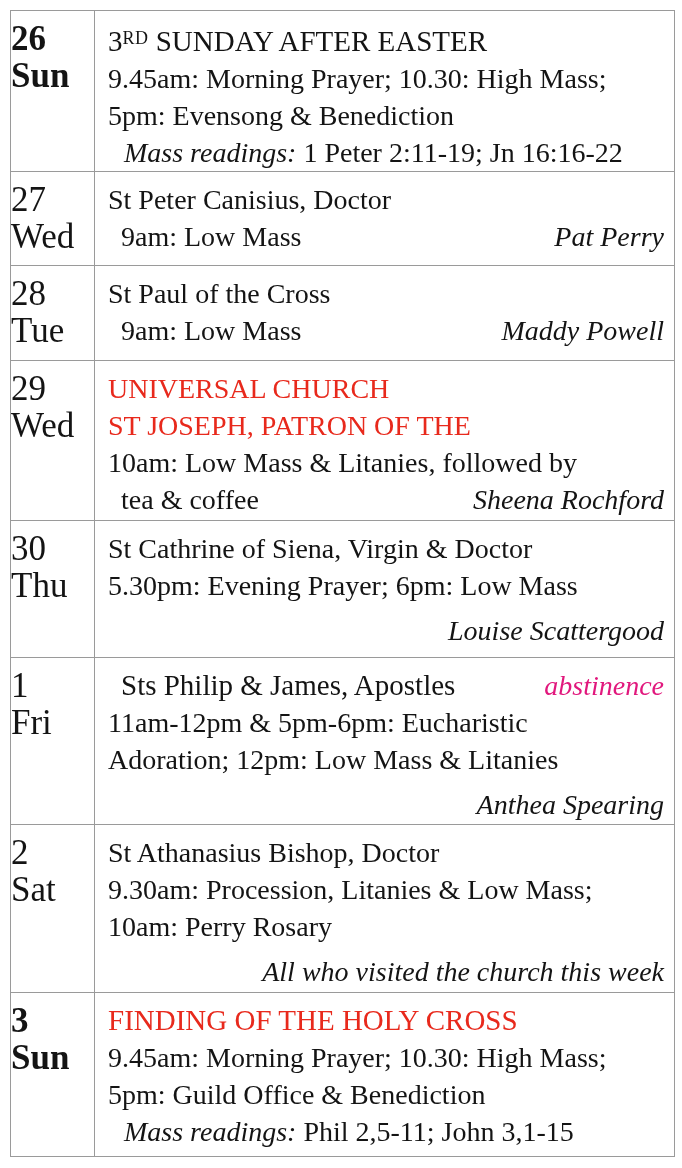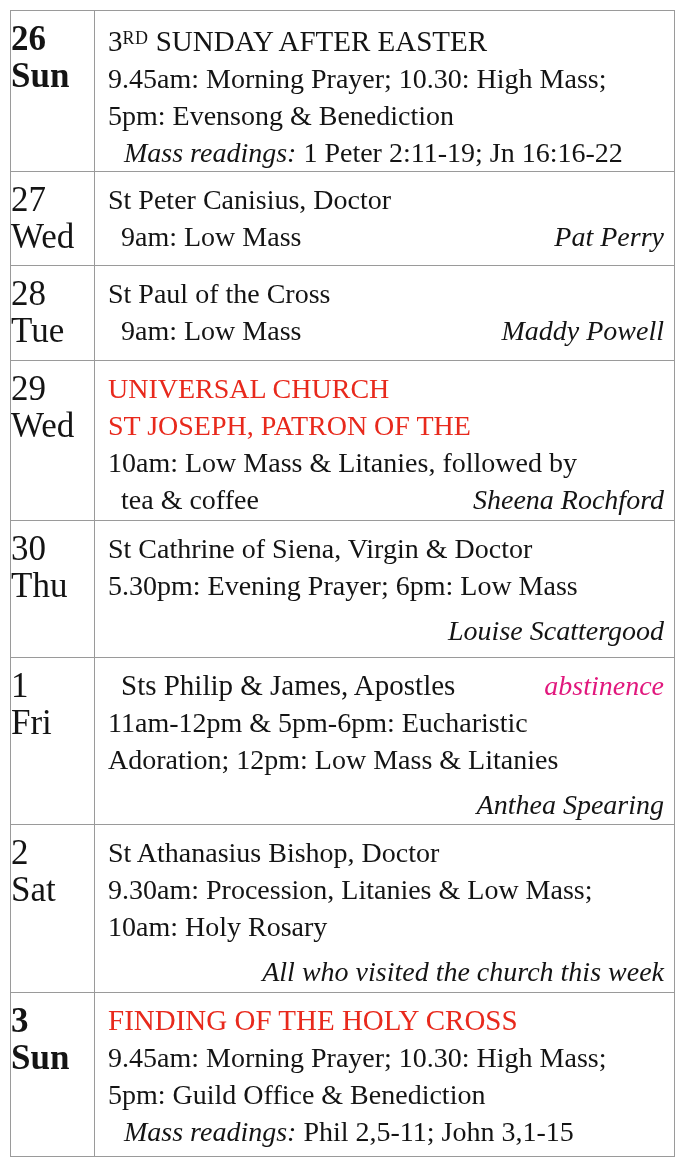--- a/index.html
+++ b/index.html
@@ -138,21 +138,21 @@
   </div>
 
   <div class="row r7">
     <div class="day">
       <div>2</div>
       <div>Sat</div>
     </div>
     <div class="content">
       <div class="line">St Athanasius Bishop, Doctor</div>
       <div class="line">9.30am: Procession, Litanies &amp; Low Mass;</div>
-      <div class="line">10am: Holy Rosary</div>
+      <div class="line">10am: Perry Rosary</div>
       <div class="intent-line">All who visited the church this week</div>
     </div>
   </div>
 
   <div class="row r8">
     <div class="day bold">
       <div>3</div>
       <div>Sun</div>
     </div>
     <div class="content">

